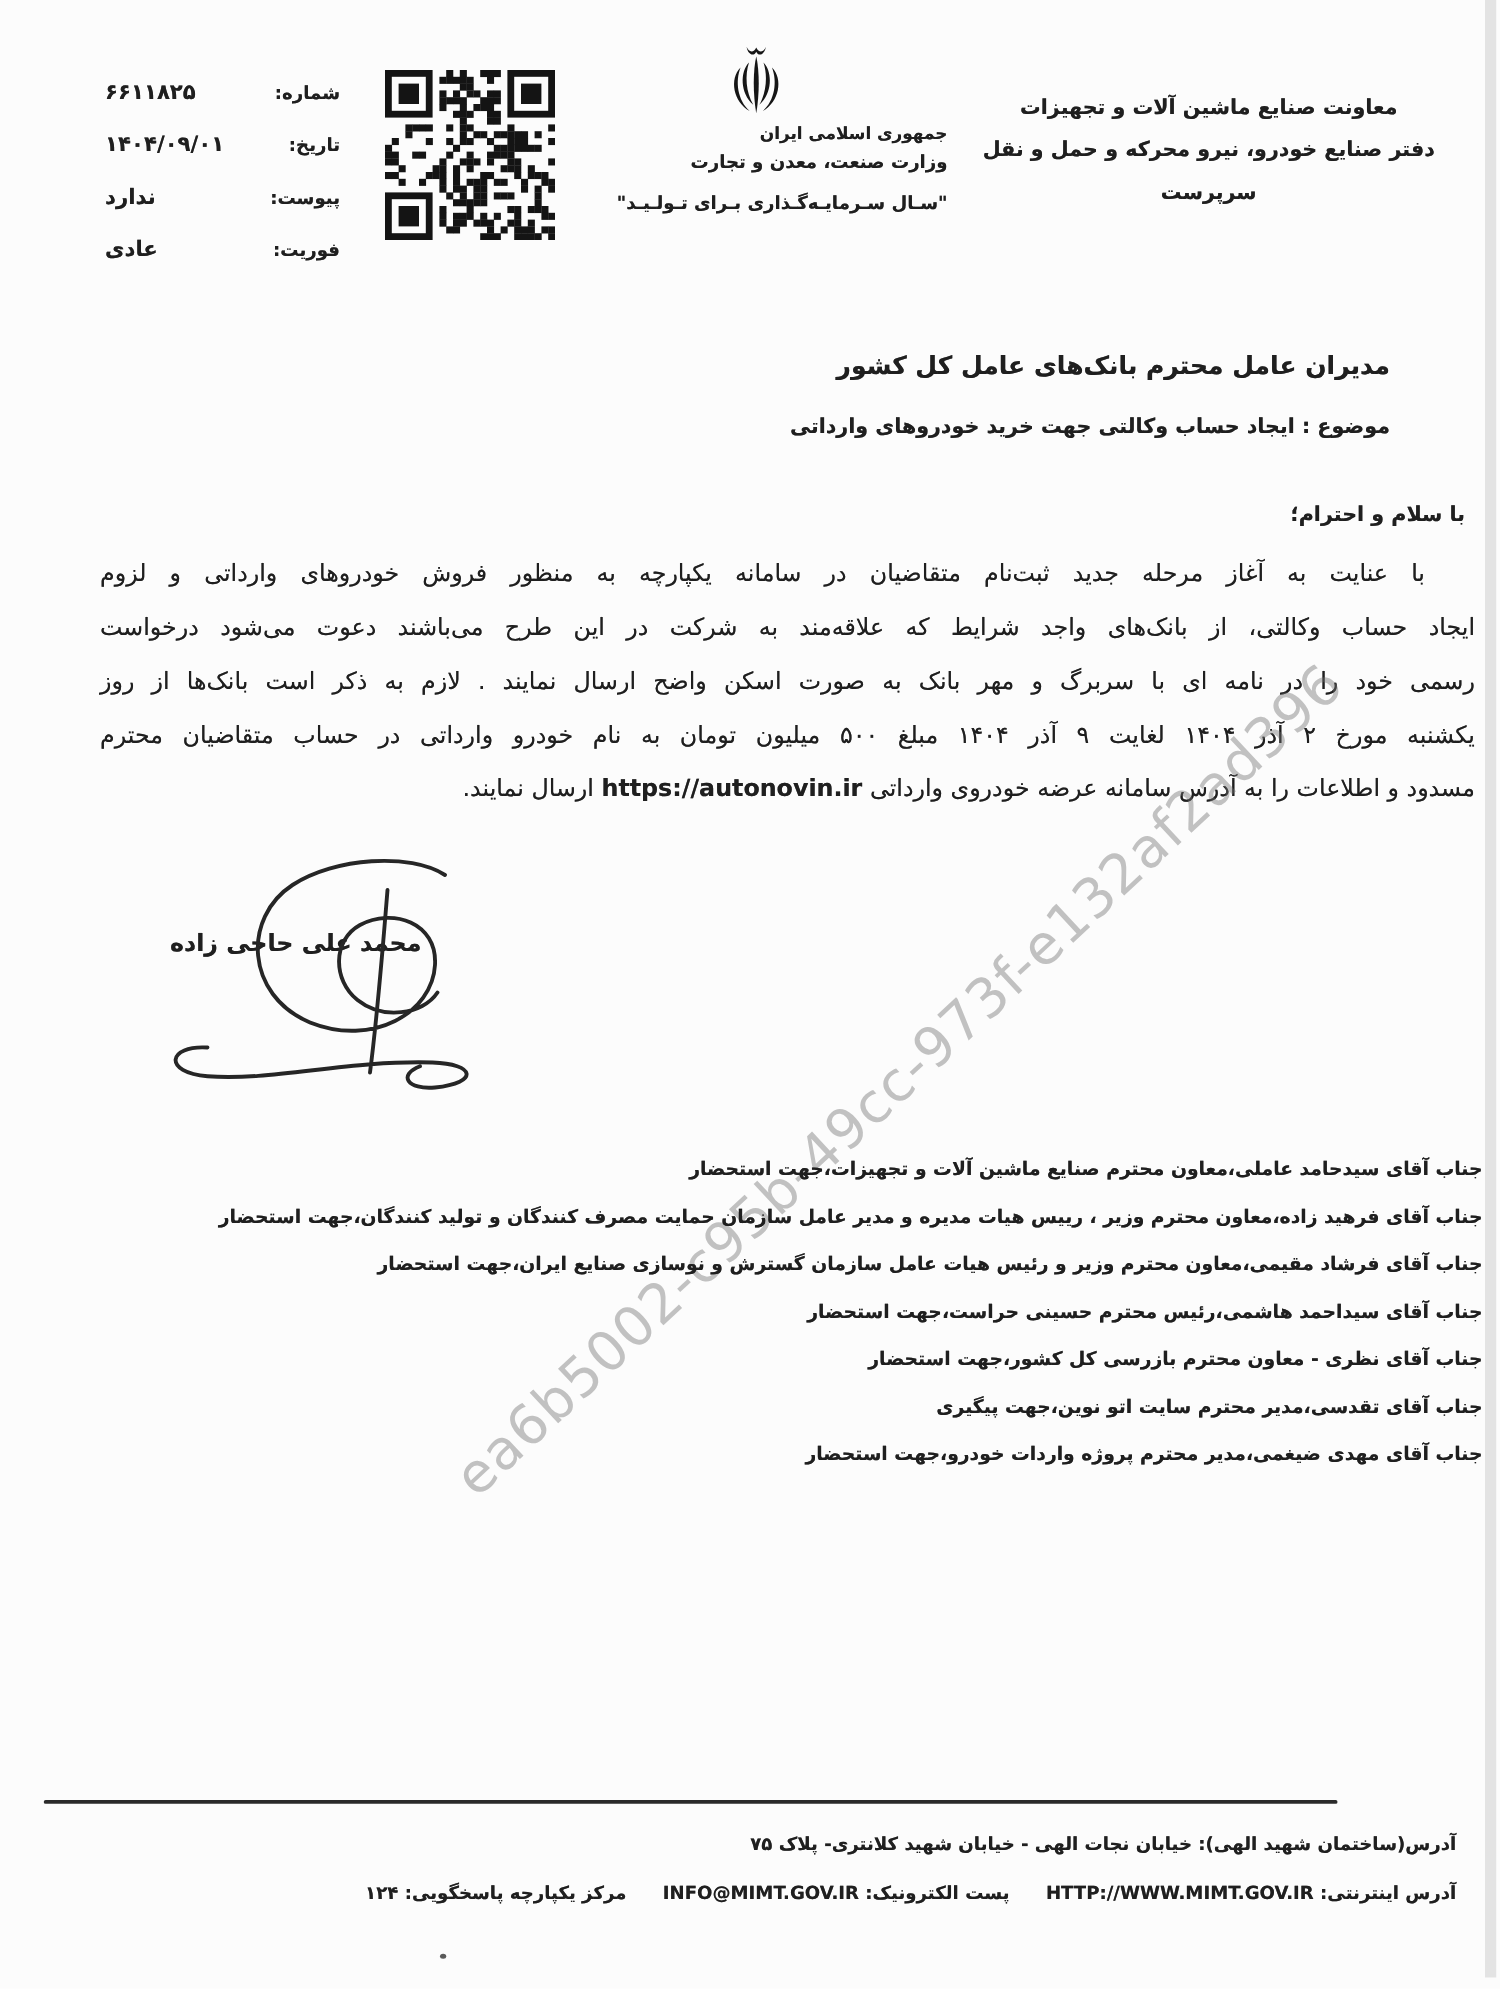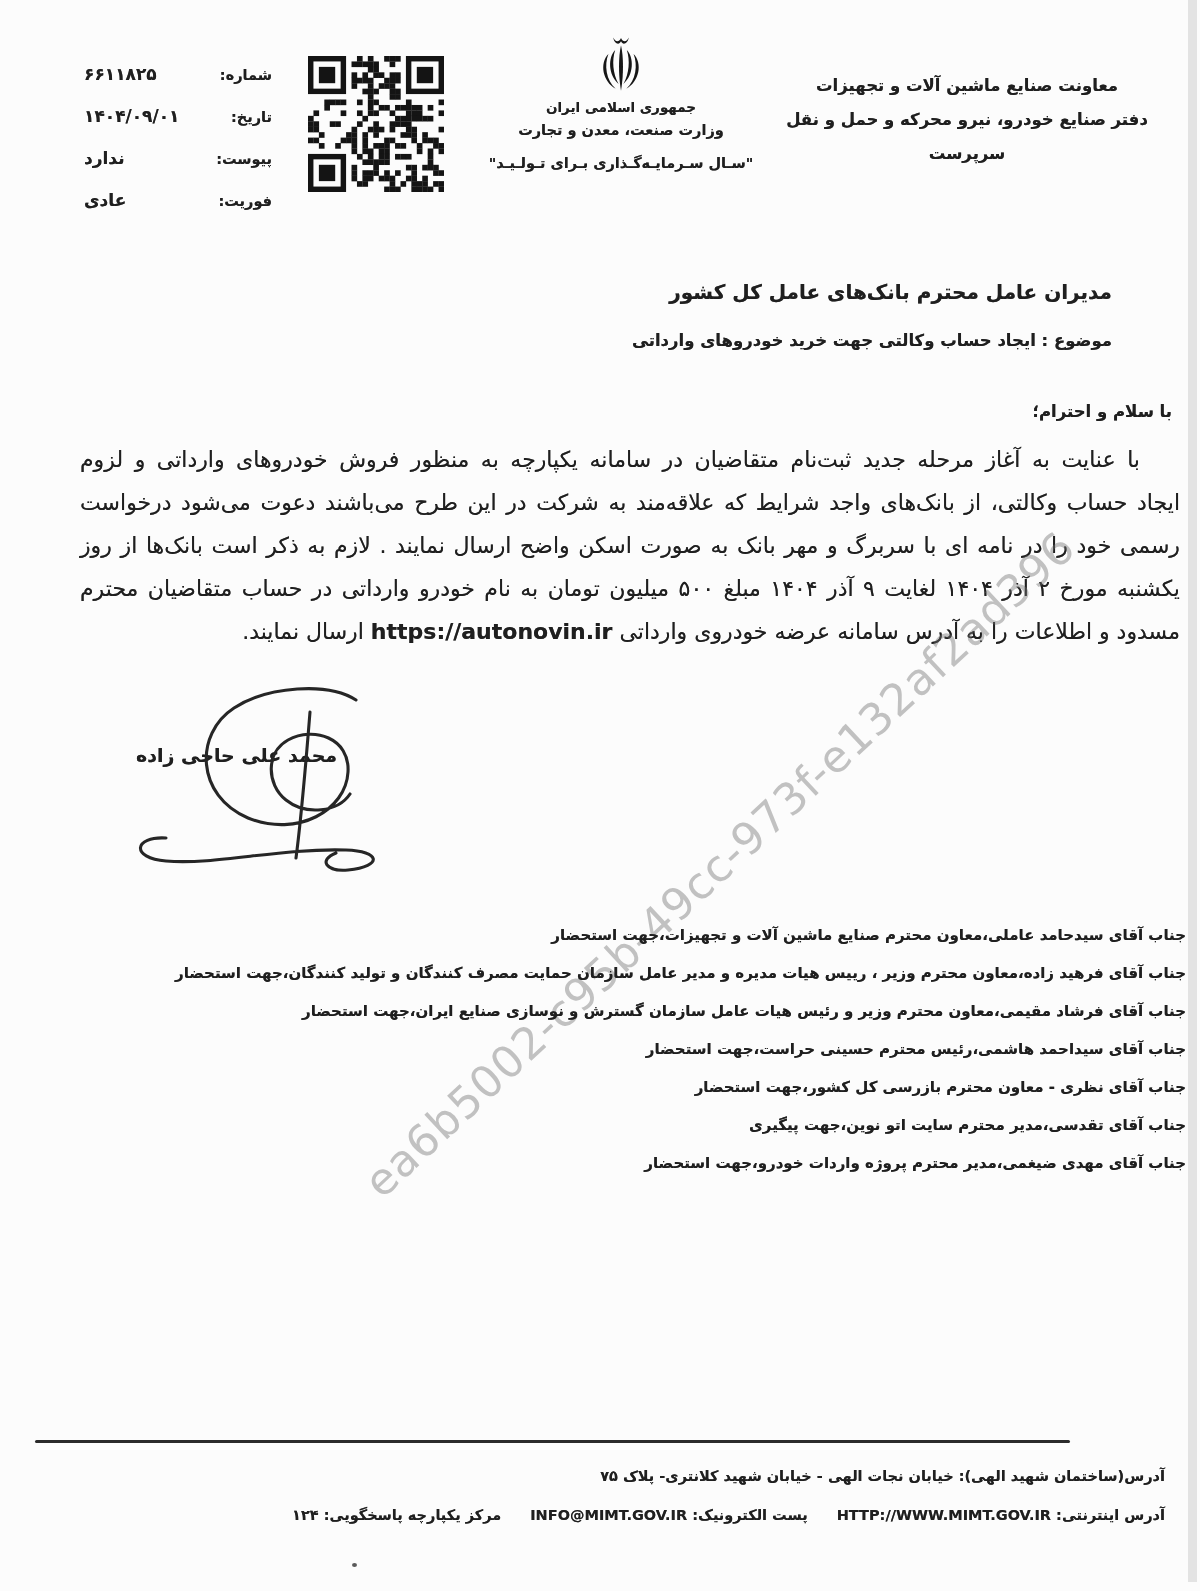--- a/index.html
+++ b/index.html
@@ -12,37 +12,37 @@
 
   
   .meta{position:absolute;top:64px;left:84px;width:188px;}
   .meta-row{display:flex;justify-content:space-between;align-items:baseline;height:42px;}
   .meta-label{font-size:14.5px;font-weight:700;}
   .meta-value{font-size:17px;font-weight:700;}
 
   .qr{position:absolute;top:56px;left:308px;width:136px;height:136px;}
 
   
-  .emblem-block{position:absolute;top:34px;left:468px;width:306px;text-align:center;}
+  .emblem-block{position:absolute;top:34px;left:452px;width:306px;}
   .emblem-svg{display:block;margin:0 auto;}
   .country{font-size:13.5px;font-weight:700;margin-top:1px;}
   .ministry{font-size:14.5px;font-weight:700;margin-top:7px;}
   .slogan{font-size:14.5px;font-weight:700;margin-top:17px;letter-spacing:.5px;}
 
   
   .dept{position:absolute;top:76px;right:42px;width:382px;text-align:center;font-weight:700;font-size:16.5px;}
   .dept div{margin-bottom:15px;}
 
   .addressee{position:absolute;top:280px;right:88px;font-size:20px;font-weight:700;}
   .subject{position:absolute;top:331px;right:88px;font-size:16.5px;font-weight:700;}
   .salutation{position:absolute;top:402px;right:28px;font-size:16.5px;font-weight:700;}
 
   
   .body-block{position:absolute;top:438px;right:20px;left:80px;}
-  .bl{font-size:22px;line-height:43px;white-space:nowrap;text-align:justify;text-align-last:justify;}
+  .bl{font-size:19px;line-height:43px;white-space:nowrap;text-align:justify;text-align-last:justify;}
   .bl.first{text-indent:40px;}
   .bl.last{text-align-last:right;}
   .url{direction:ltr;unicode-bidi:embed;font-weight:700;}
 
   
   .sig-block{position:absolute;top:678px;left:118px;width:370px;height:205px;}
   .scribble{position:absolute;top:0;left:0;}
   .signer{position:absolute;top:66px;left:18px;font-size:19px;font-weight:700;white-space:nowrap;}
 
   

